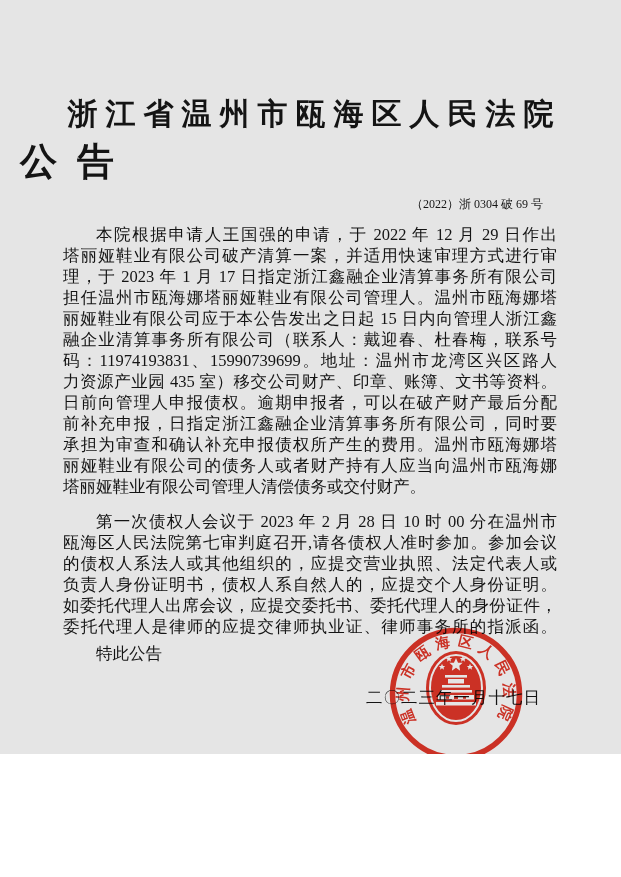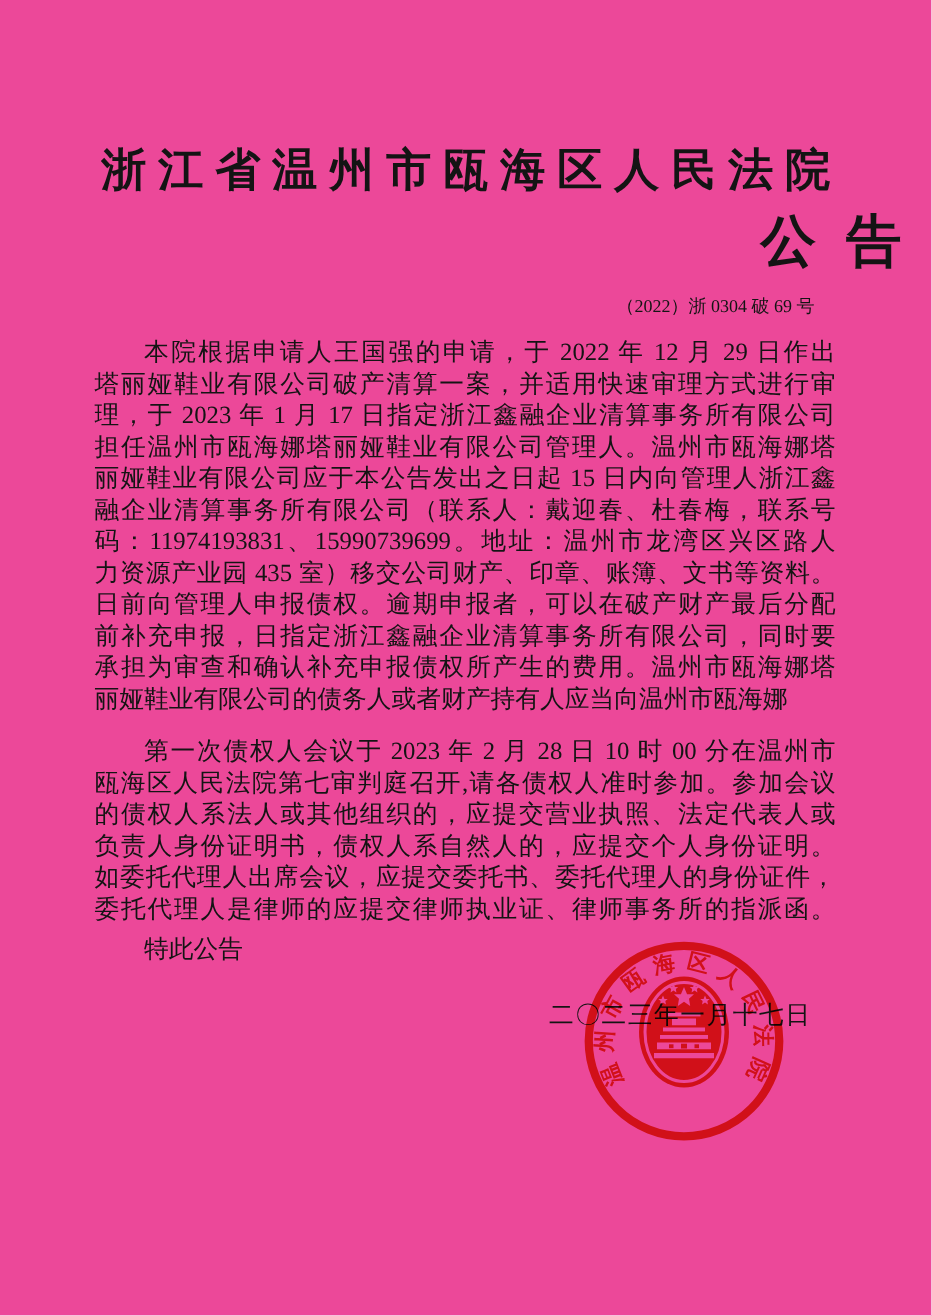--- a/index.html
+++ b/index.html
@@ -1,39 +1,39 @@
 <!DOCTYPE html>
 <html><head>
 <meta charset="utf-8">
 <style>
   html, body { margin: 0; padding: 0; background: #ffffff; }
   .page {
     position: relative;
     width: 621px;
-    height: 877px;
-    background: #ec4899;
+    height: 754px;
+    background: #e5e5e5;
     overflow: hidden;
     font-family: "Liberation Serif", "DejaVu Serif", serif;
     color: #141414;
   }
   .court-name {
     margin: 0;
     padding-top: 97px;
     line-height: 34px;
     text-align: center;
     font-size: 30px;
     font-weight: 700;
     letter-spacing: 8px;
     text-indent: 8px;
     white-space: nowrap;
   }
   .doc-title {
     margin: 8px 0 0 0;
     line-height: 46px;
-    text-align: right;
+    text-align: left;
     font-size: 37px;
     font-weight: 700;
     letter-spacing: 20px;
     text-indent: 20px;
   }
   .case-number {
     margin-top: 9px;
     line-height: 21px;
     text-align: right;
     padding-right: 78px;
@@ -94,20 +94,21 @@
         <div class="line">理，于 2023 年 1 月 17 日指定浙江鑫融企业清算事务所有限公司</div>
         <div class="line">担任温州市瓯海娜塔丽娅鞋业有限公司管理人。温州市瓯海娜塔</div>
         <div class="line">丽娅鞋业有限公司应于本公告发出之日起 15 日内向管理人浙江鑫</div>
         <div class="line">融企业清算事务所有限公司（联系人：戴迎春、杜春梅，联系号</div>
         <div class="line">码：11974193831、15990739699。地址：温州市龙湾区兴区路人</div>
         <div class="line">力资源产业园 435 室）移交公司财产、印章、账簿、文书等资料。</div>
         <div class="line">日前向管理人申报债权。逾期申报者，可以在破产财产最后分配</div>
         <div class="line">前补充申报，日指定浙江鑫融企业清算事务所有限公司，同时要</div>
         <div class="line">承担为审查和确认补充申报债权所产生的费用。温州市瓯海娜塔</div>
         <div class="line">丽娅鞋业有限公司的债务人或者财产持有人应当向温州市瓯海娜</div>
+        <div class="line">塔丽娅鞋业有限公司管理人清偿债务或交付财产。</div>
       </div>
       <div class="para para-1">
         <div class="line">第一次债权人会议于 2023 年 2 月 28 日 10 时 00 分在温州市</div>
         <div class="line">瓯海区人民法院第七审判庭召开,请各债权人准时参加。参加会议</div>
         <div class="line">的债权人系法人或其他组织的，应提交营业执照、法定代表人或</div>
         <div class="line">负责人身份证明书，债权人系自然人的，应提交个人身份证明。</div>
         <div class="line">如委托代理人出席会议，应提交委托书、委托代理人的身份证件，</div>
         <div class="line">委托代理人是律师的应提交律师执业证、律师事务所的指派函。</div>
       </div>
       <div class="para para-2">

